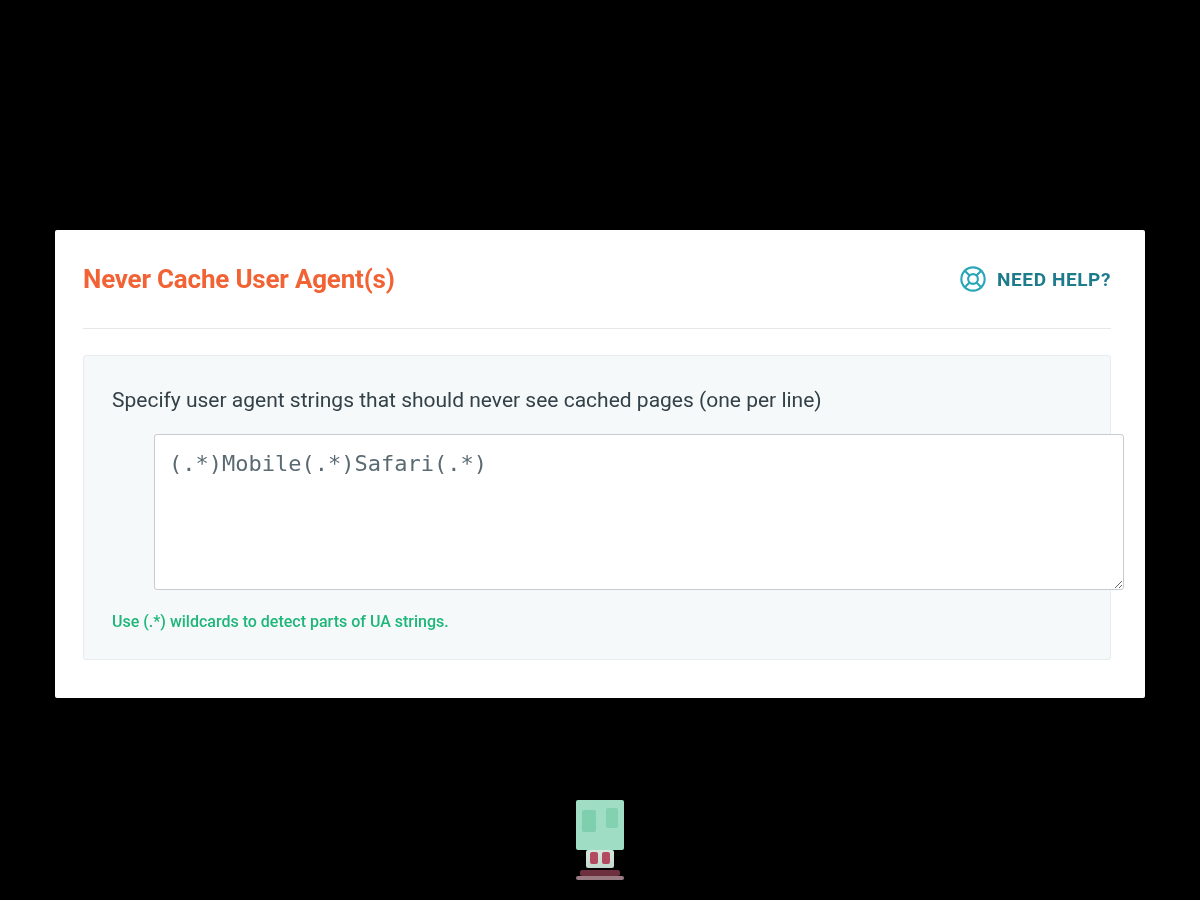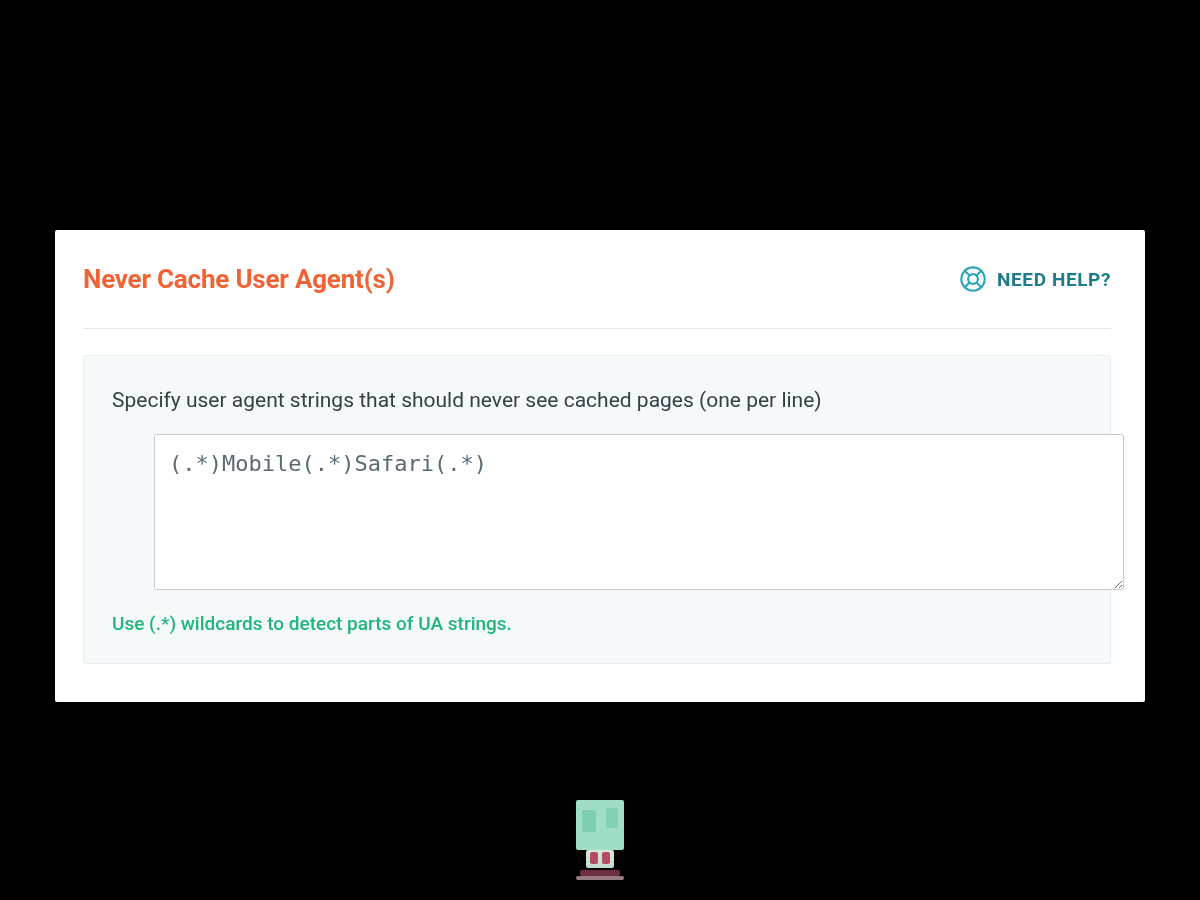--- a/index.html
+++ b/index.html
@@ -74,21 +74,21 @@
       font-family: ui-monospace, SFMono-Regular, Menlo, Consolas, monospace;
       font-size: 22px;
       line-height: 1.35;
       color: #5a6a72;
       resize: both;
       margin-left: 42px;
     }
     .hint {
       margin-top: 22px;
       color: #1fb67a;
-      font-size: 19px;
+      font-size: 16px;
       font-weight: 500;
     }
     .footer-mark {
       position: absolute;
       top: 800px;
       left: 574px;
       width: 52px;
       height: 80px;
     }
     .mark-top {

